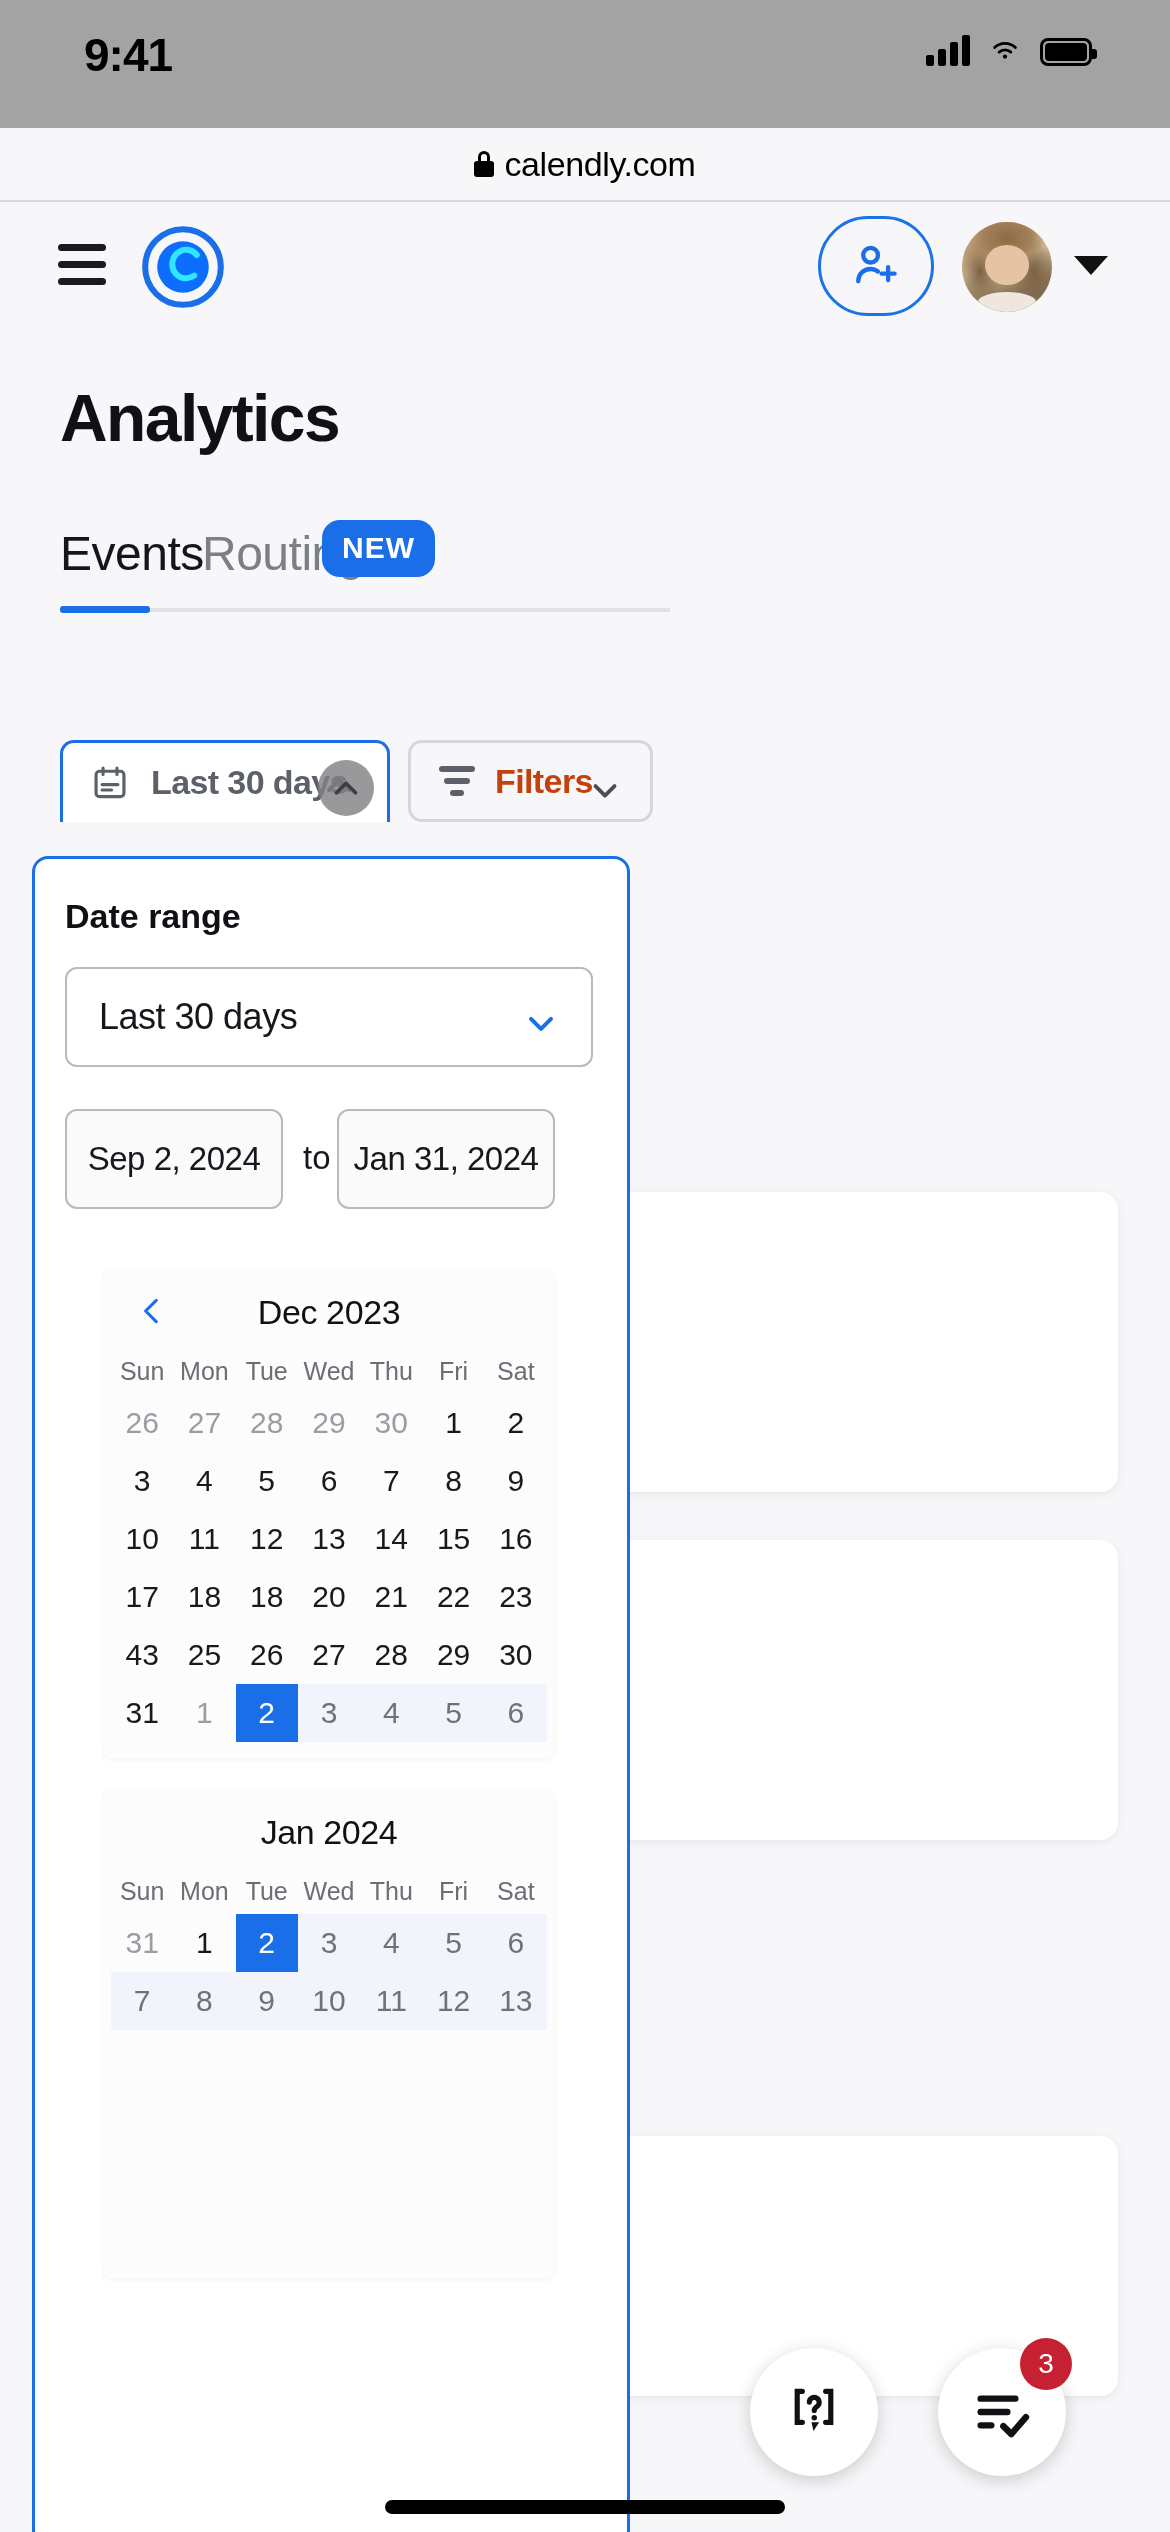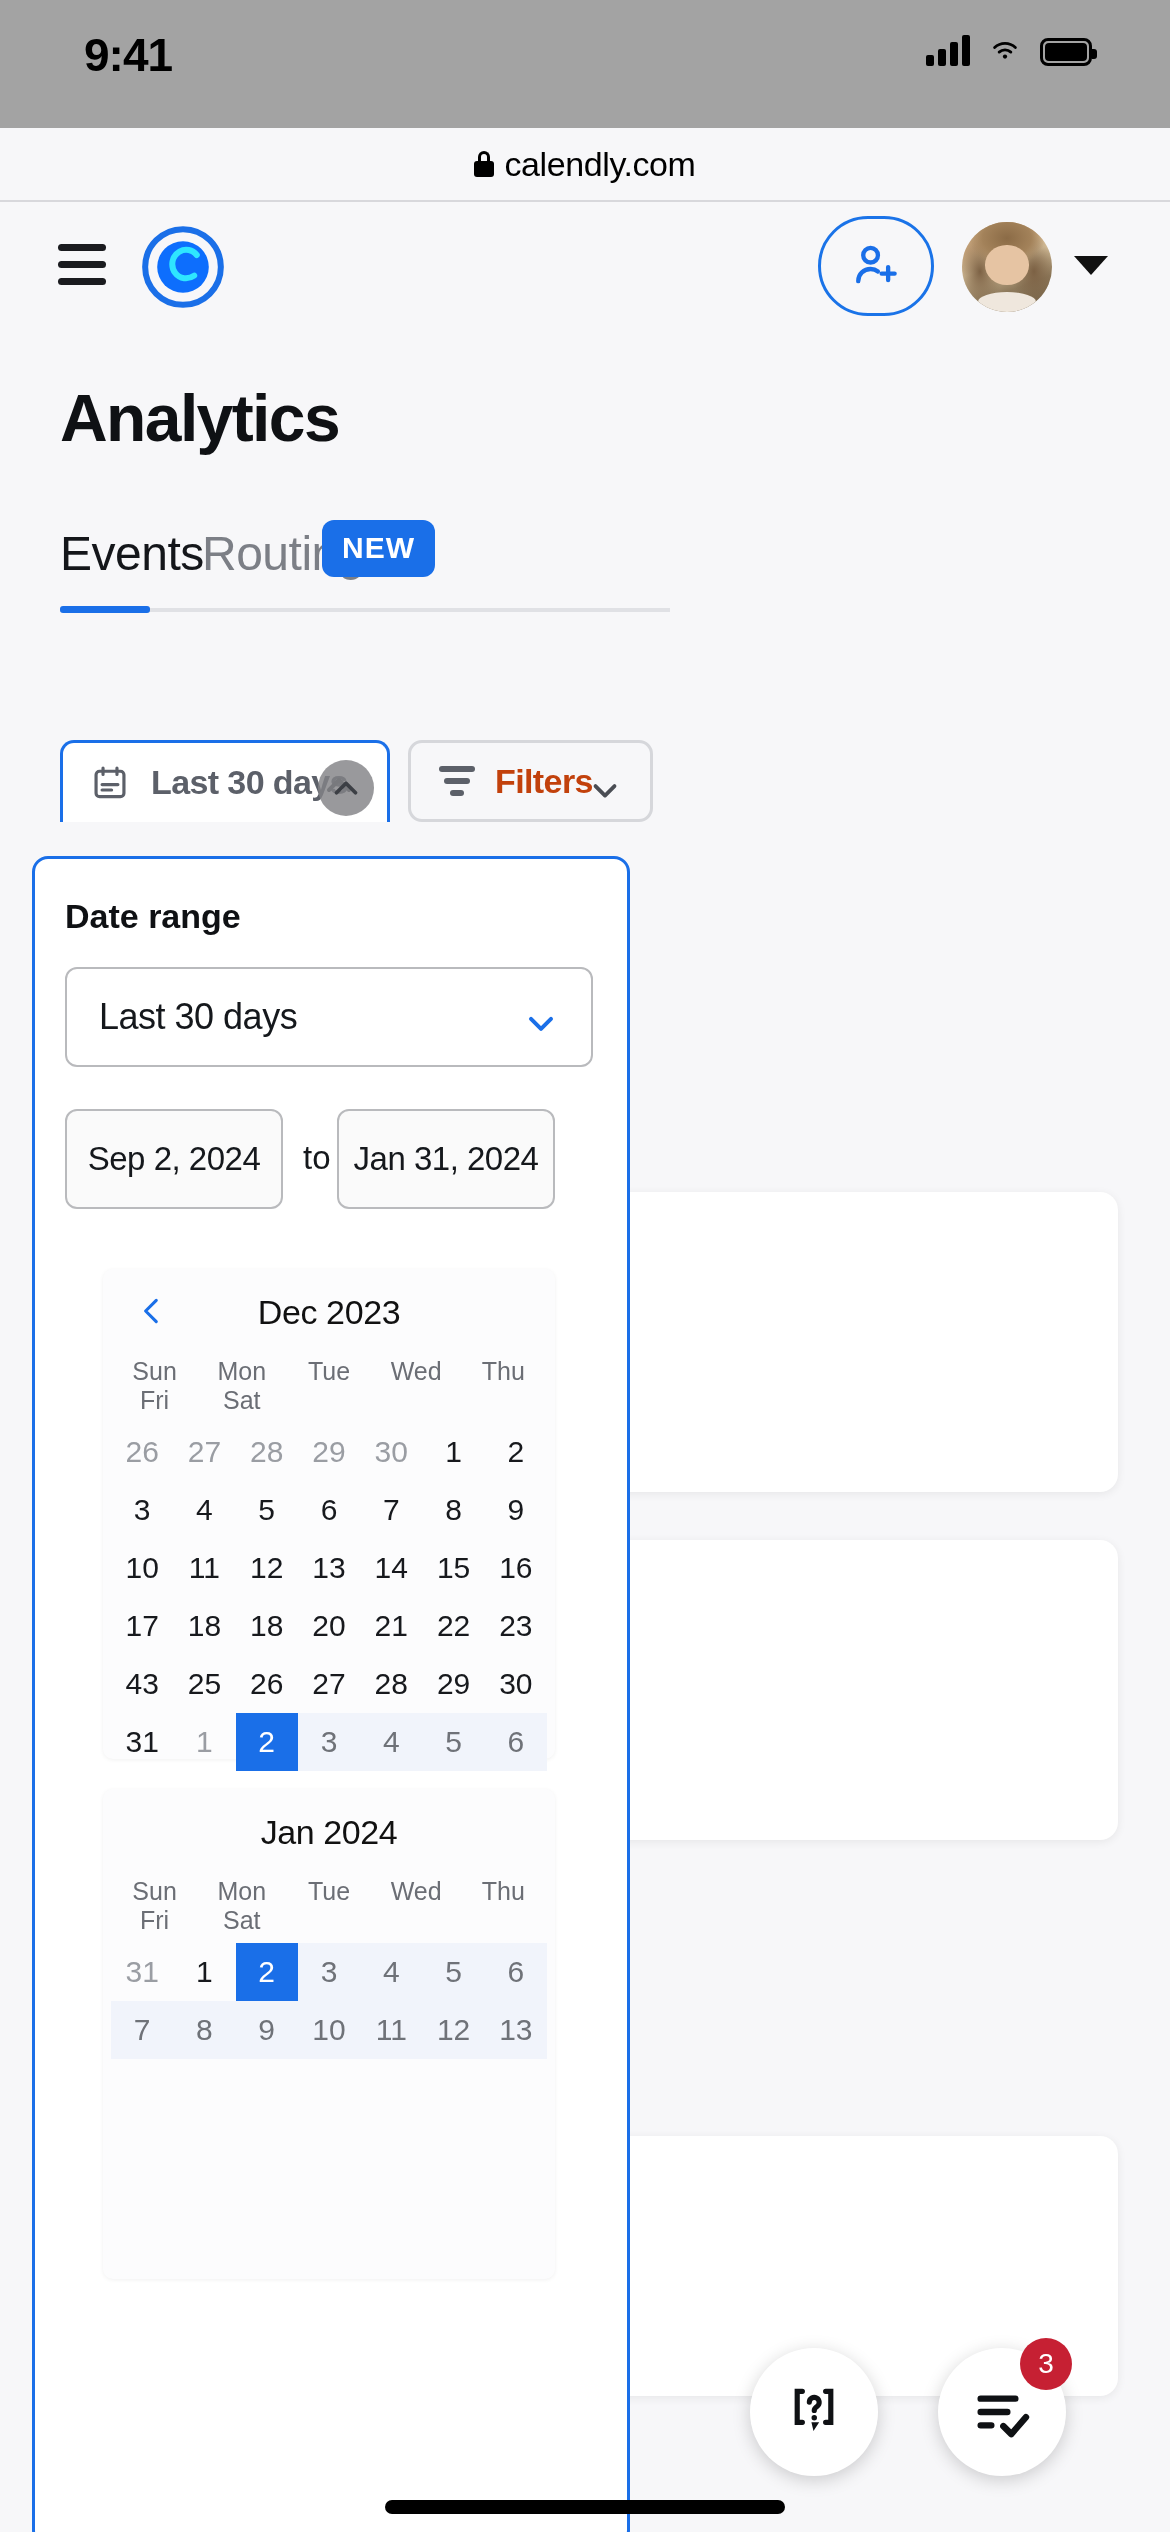--- a/index.html
+++ b/index.html
@@ -76,21 +76,21 @@
   }
 
   
   .tabs { position: absolute; left: 60px; top: 520px; width: 610px; height: 95px; }
   .tab { position:absolute; top: 6px; font-size: 48px; letter-spacing: -0.5px; }
   .tab.events { left: 0; color: #14161a; }
   .tab.routing { left: 142px; color: #7c7f86; }
   .newbadge {
     position:absolute; left: 262px; top: 0; background: #1a6fe8; color: #fff;
     font-size: 30px; font-weight: 700; letter-spacing: 1px;
-    padding: 11px 20px 12px; border-radius: 12px;
+    padding: 11px 20px 12px; border-radius: 18px;
   }
   .tabs-rule { position:absolute; left:0; top: 88px; width: 610px; height: 4px; background: #e0e1e5; }
   .tabs-active { position:absolute; left:0; top: 86px; width: 90px; height: 7px; background: #1a6fe8; border-radius: 3px; }
 
   
   .daterange-btn {
     position:absolute; left: 60px; top: 740px; width: 330px; height: 82px;
     background:#fff; border: 3px solid #1a6fe8; border-bottom: none;
     border-radius: 14px 14px 0 0; display:flex; align-items:center; padding-left: 28px; z-index: 5;
   }
@@ -142,21 +142,21 @@
   .to { position:absolute; left: 238px; top: 30px; font-size: 33px; color:#15181c; }
 
   
   .cal { position:absolute; left: 68px; width: 452px; background:#fcfcfd; border-radius: 10px;
          box-shadow: 0 1px 4px rgba(0,0,0,0.06); }
   .cal.dec { top: 410px; height: 490px; }
   .cal.jan { top: 930px; height: 490px; }
   .cal .head { position:relative; height: 88px; }
   .cal .mname { position:absolute; left:0; right:0; top: 24px; text-align:center; font-size: 34px; color:#111; letter-spacing:-0.4px; }
   .cal .prev { position:absolute; left: 32px; top: 22px; width: 34px; height: 40px; }
-  .cal .dow { display:grid; grid-template-columns: repeat(5,1fr); padding: 0 8px; }
+  .cal .dow { display:grid; grid-template-columns: repeat(7,1fr); padding: 0 8px; }
   .cal .dow span { text-align:center; font-size: 25px; color:#6b6e75; }
   .cal .grid { display:grid; grid-template-columns: repeat(7,1fr); padding: 8px 8px 0; }
   .cal .d { height: 58px; display:flex; align-items:center; justify-content:center; font-size: 30px; color:#17191d; }
   .cal .d.muted { color:#9a9da3; }
   .cal .d.inrange { background:#f1f4fb; color:#6f7278; }
   .cal .d.sel { background:#1a6fe8; color:#fff; }
 
   
   .bgcard { position:absolute; right: 52px; background:#fff; border-radius: 18px; box-shadow: 0 2px 10px rgba(0,0,0,0.07); z-index: 1; }
   .bgcard.c1 { top: 1192px; width: 560px; height: 300px; }

